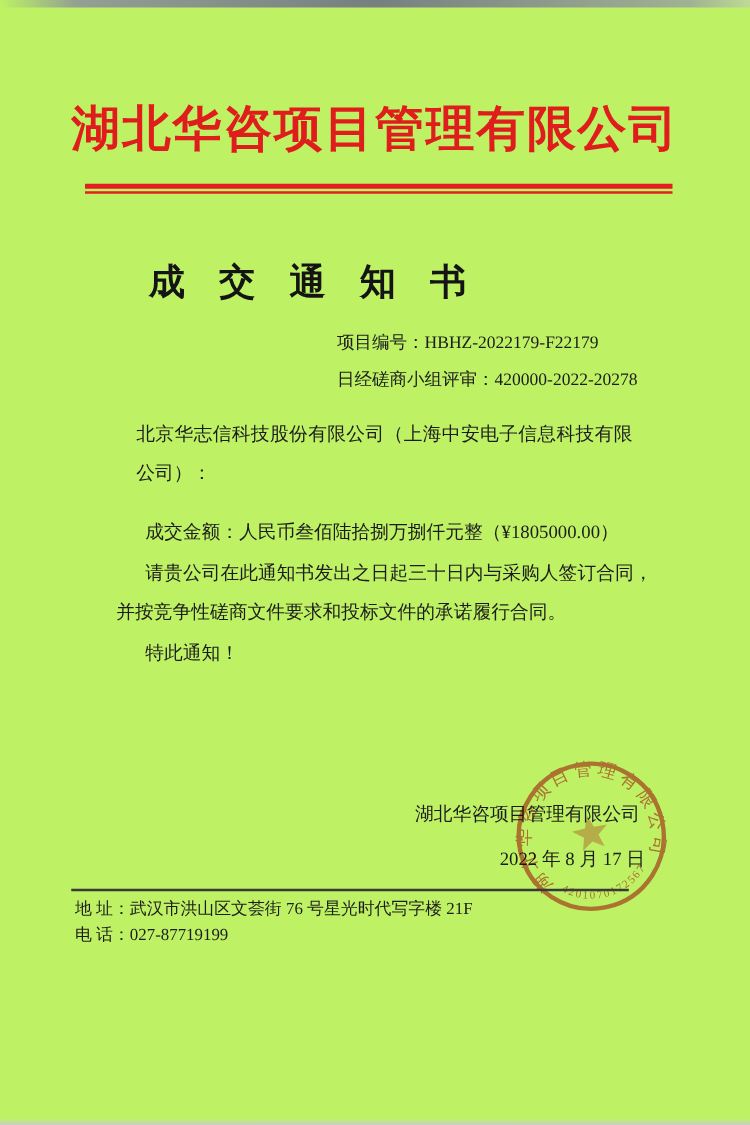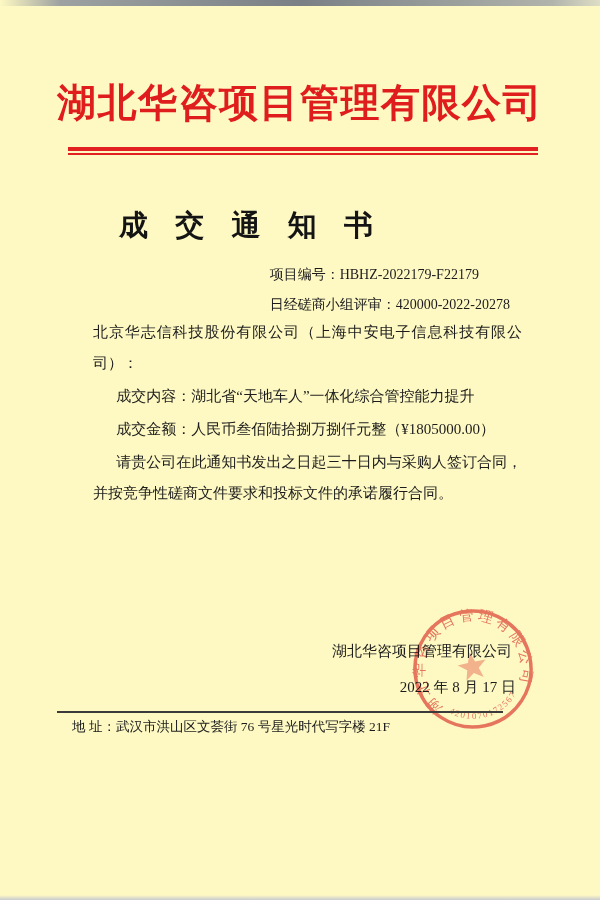--- a/index.html
+++ b/index.html
@@ -1,18 +1,18 @@
 <!DOCTYPE html>
 <html><head>
 <meta charset="utf-8">
 <style>
   html,body{margin:0;padding:0;background:#ffffff;}
   .page{
     position:relative;width:600px;height:900px;overflow:hidden;
-    background:#fef9c3;
+    background:#bef264;
     font-family:"Liberation Serif","DejaVu Serif",serif;
     color:#1c1c1c;
   }
   .edge-top{
     position:absolute;top:0;left:0;width:600px;height:6px;
     background:linear-gradient(to right,
       rgba(150,156,164,0) 0%,
       rgba(140,146,155,.85) 10%,
       rgba(115,121,130,.95) 50%,
       rgba(150,156,163,.75) 92%,
@@ -39,38 +39,38 @@
   .meta{
     position:absolute;top:260px;right:90px;
     text-align:left;font-size:14px;line-height:30px;color:#1c1c1c;
     white-space:nowrap;
   }
   .body{
     position:absolute;top:317px;left:93px;width:429px;
     font-size:15px;line-height:31px;text-align:justify;color:#1c1c1c;
   }
   .body p{margin:2px 0 0 0;text-indent:1.55em;}
-  .body p.salutation{margin:0;text-indent:0;}
+  .body p.salutation{margin:16px;text-indent:0;font-family:Liberation Mono, monospace;}
   .signature{
     position:absolute;top:642px;right:88px;
     text-align:right;font-size:15px;color:#1c1c1c;white-space:nowrap;
   }
   .signature .sig-date{margin-top:17px;margin-right:-4px;}
   .stamp{
     position:absolute;left:408px;top:604px;width:130px;height:130px;
     transform:rotate(-12deg);opacity:.9;mix-blend-mode:multiply;
     pointer-events:none;
   }
   .footer-rule{
     position:absolute;top:711px;left:57px;width:446px;height:2px;
     background:#3a3a3a;
   }
   .footer{
     position:absolute;top:716px;left:60px;
-    font-size:13.5px;line-height:21px;color:#1c1c1c;white-space:nowrap;margin-left:12px;
+    font-size:13.5px;line-height:21px;color:#1c1c1c;white-space:nowrap;
   }
 </style>
 </head>
 <body>
 
 <div class="page">
 
   <div class="edge-top"></div>
 
   <div class="letterhead">湖北华咨项目管理有限公司</div>
@@ -79,23 +79,23 @@
 
   <div class="doc-title">成 交 通 知 书</div>
 
   <div class="meta">
     <div><span>项目编号：</span><span>HBHZ-2022179-F22179</span></div>
     <div><span>日经磋商小组评审：</span><span>420000-2022-20278</span></div>
   </div>
 
   <div class="body">
     <p class="salutation">北京华志信科技股份有限公司（上海中安电子信息科技有限公司）：</p>
-    <p>成交内容：湖北省“天地车人”一体化综合管控能力提升</p>
     <p>成交金额：人民币叁佰陆拾捌万捌仟元整（¥1805000.00）</p>
     <p>请贵公司在此通知书发出之日起三十日内与采购人签订合同，并按竞争性磋商文件要求和投标文件的承诺履行合同。</p>
+    <p>特此通知！</p>
   </div>
 
   <div class="signature">
     <div class="sig-company">湖北华咨项目管理有限公司</div>
     <div class="sig-date">2022 年 8 月 17 日</div>
   </div>
 
   <svg class="stamp" viewBox="0 0 130 130" width="130" height="130" aria-hidden="true">
     <circle cx="65" cy="65" r="58" fill="none" stroke="#e46a6a" stroke-width="3.5"></circle>
     <defs>
@@ -108,17 +108,18 @@
     <text font-size="9" letter-spacing="1.5" fill="#e46a6a" font-family="Liberation Serif, DejaVu Serif, serif">
       <textPath href="#arcBottom" xlink:href="#arcBottom" startOffset="8">4201070172567</textPath>
     </text>
     <polygon points="65,48 68.64,57.98 79.27,58.36 70.9,64.92 73.82,75.14 65,69.2 56.18,75.14 59.1,64.92 50.73,58.36 61.36,57.98" fill="#ef9a9a" opacity="0.8"></polygon>
   </svg>
 
   <div class="footer-rule"></div>
 
   <div class="footer">
     <div>地 址：武汉市洪山区文荟街 76 号星光时代写字楼 21F</div>
+    <div>电 话：027-87719199</div>
   </div>
 
   <div class="edge-bottom"></div>
 
 </div>
 
 </body></html>

